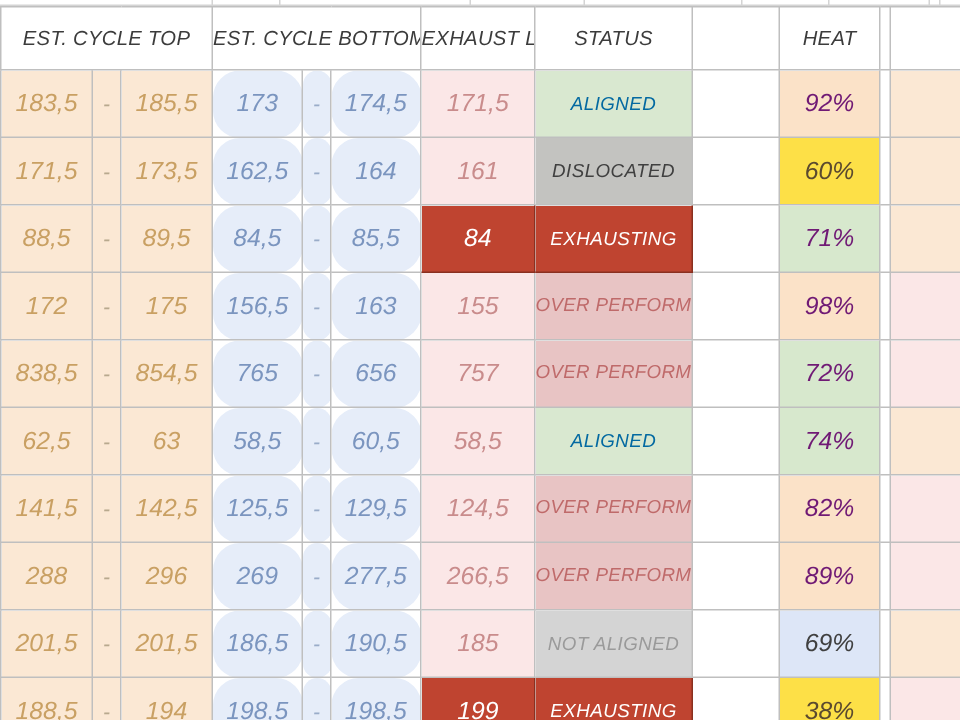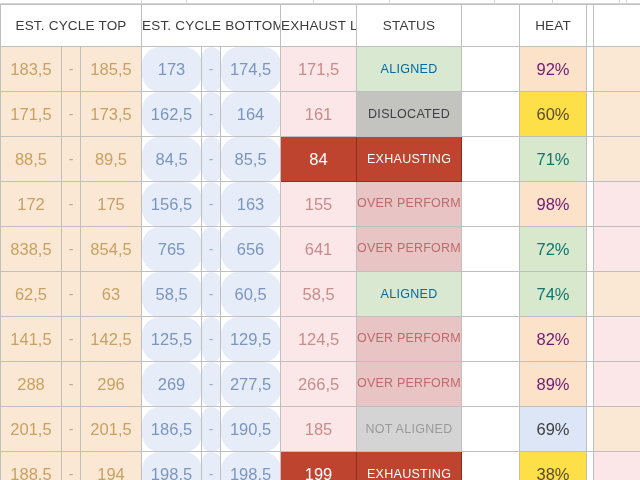--- a/index.html
+++ b/index.html
@@ -13,20 +13,21 @@
     overflow: hidden;
     font-family: "Liberation Sans", sans-serif;
     -webkit-font-smoothing: antialiased;
   }
 
   #sheet {
     position: relative;
     width: 640px;
     height: 407px;
     box-sizing: border-box;
+    font-style: italic;
   }
 
   
   .top-sliver {
     position: absolute;
     top: 0; left: 0;
     width: 640px;
     height: 4px;
     background: #ffffff;
     border-bottom: 1px solid #d4d4d4;
@@ -97,21 +98,21 @@
   .s-notalign { background: #d4d4d4; color: #9a9a9a; font-size: 12.5px; letter-spacing: .3px; }
   .s-over     { background: #e8c4c4; color: #bf6a6a; font-size: 12.5px; letter-spacing: .2px;
                 white-space: normal; line-height: 1.25; }
   .s-exhaust  { background: #bf4430; color: #ffffff; font-size: 12.5px; letter-spacing: .3px;
                 border-color: #8a3020 !important; }
 
   .e-exhaust  { background: #bf4430; color: #ffffff; font-size: 16.5px;
                 border-color: #8a3020 !important; }
 
   .h-peach { background: #fbe2c8; color: #701a75; }
-  .h-green { background: #d7e8cd; color: #0f766e; }
+  .h-green { background: #d7e8cd; color: #701a75; }
   .h-tan   { background: #fde047; color: #5b4a2f; }
   .h-blue  { background: #dde6f7; color: #404040; }
 
   .sep-peach { background: #fbe8d4; }
   .sep-pink  { background: #fbe7e7; }
 
   .dash { color: #b8a98e; font-size: 14px; }
   .dash-blue { color: #9aacc9; font-size: 14px; }
 </style>
 </head>
@@ -216,21 +217,21 @@
           <td class="c-white"></td>
           <td class="sep-pink"></td>
         </tr>
         <tr>
           <td class="c-peach">838,5</td>
           <td class="c-peach dash">-</td>
           <td class="c-peach">854,5</td>
           <td class="c-blue">765</td>
           <td class="c-blue dash-blue">-</td>
           <td class="c-blue">656</td>
-          <td class="c-pinkpal">641</td>
+          <td class="c-pinkpal">757</td>
           <td class="s-over">OVER PERFORMING</td>
           <td class="c-white"></td>
           <td class="h-green">72%</td>
           <td class="c-white"></td>
           <td class="sep-pink"></td>
         </tr>
         <tr>
           <td class="c-peach">62,5</td>
           <td class="c-peach dash">-</td>
           <td class="c-peach">63</td>

